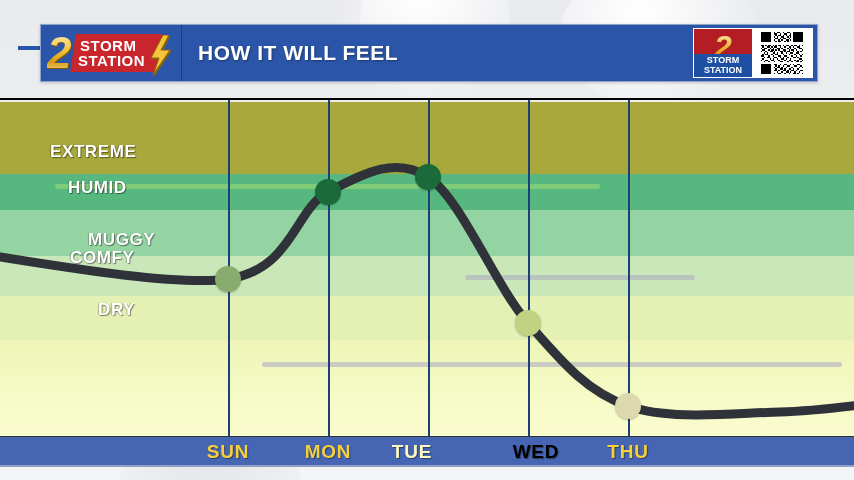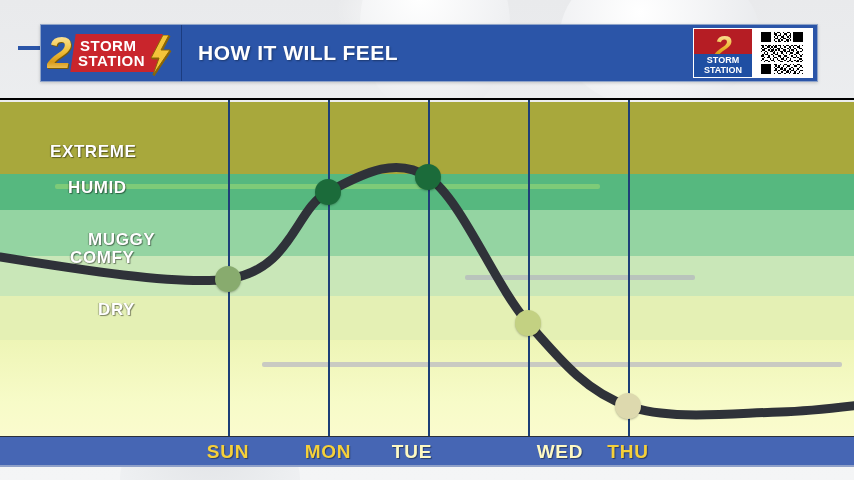--- a/index.html
+++ b/index.html
@@ -522,18 +522,18 @@
         <div class="marker" title="WED: DRY" style="width: 26px; height: 26px; left: 528px; top: 223px; background: rgb(195, 209, 130);"></div>
         <div class="marker" title="THU: DRY" style="width: 26px; height: 26px; left: 628px; top: 306px; background: rgb(221, 217, 174);"></div>
       </div>
   </div>
 
   <div class="daybar">
     <div id="daylabels">
         <div class="daylabel" style="left: 228px; color: rgb(245, 208, 58);">SUN</div>
         <div class="daylabel" style="left: 328px; color: rgb(245, 208, 58);">MON</div>
         <div class="daylabel" style="left: 412px; color: #fef9c3;">TUE</div>
-        <div class="daylabel" style="left: 560px; color: #fef9c3;">WED</div>
+        <div class="daylabel" style="left: 536px; color: #000000;">WED</div>
         <div class="daylabel" style="left: 628px; color: rgb(245, 208, 58);">THU</div>
       </div>
   </div>
 
 </div>
 
 </body></html>

